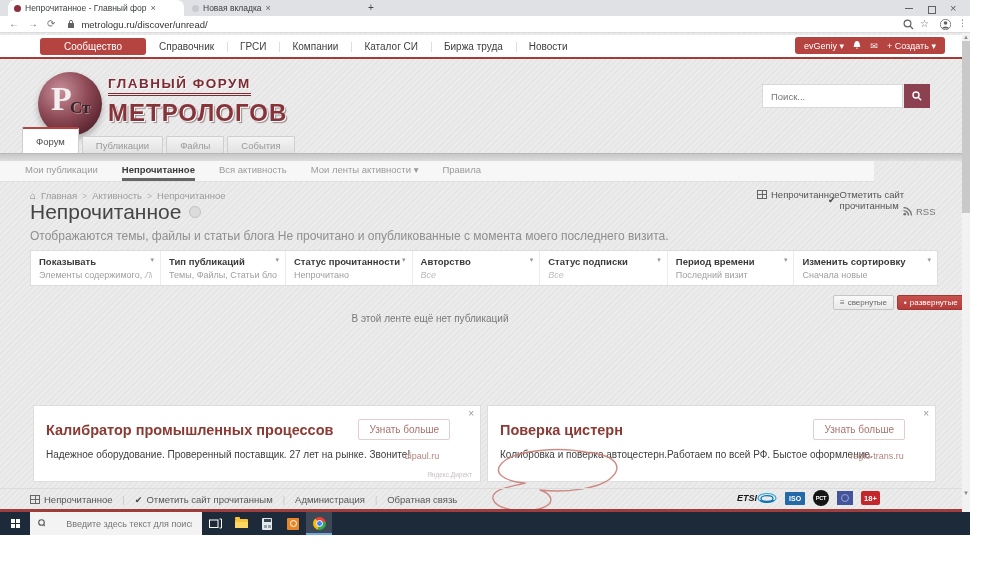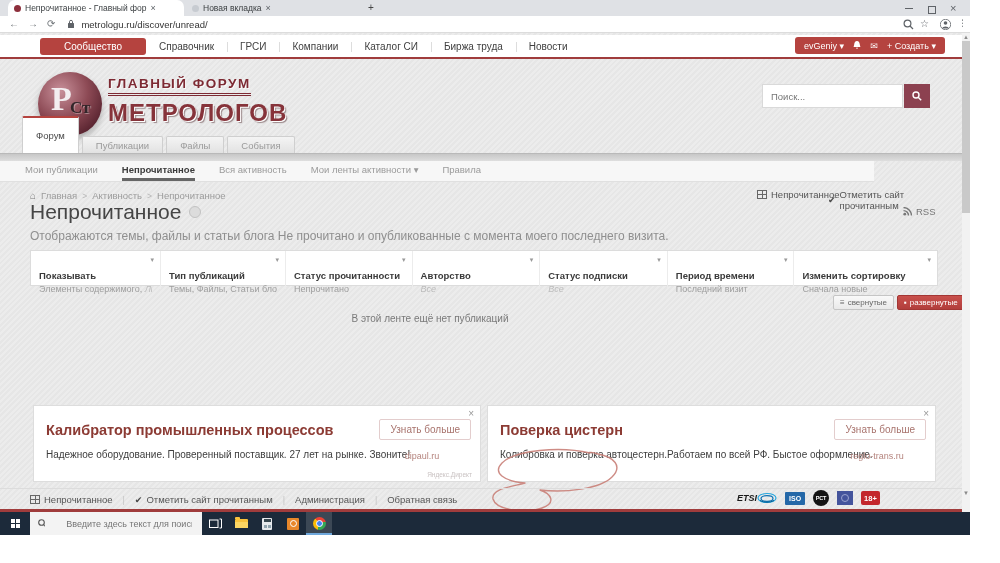--- a/index.html
+++ b/index.html
@@ -61,21 +61,21 @@
 
   .sbox{left:762px;top:51px;width:141px;height:24px;background:#fff;border:1px solid #d9d9d9;box-sizing:border-box;}
   .sbox input{border:none;outline:none;width:100%;height:100%;font-size:9.5px;color:#555;padding:0 8px;box-sizing:border-box;background:transparent;font-family:inherit;}
   .sbtn{left:904px;top:51px;width:26px;height:24px;background:#8c4150;display:flex;align-items:center;justify-content:center;}
 
   
   #sitetabs{left:22px;top:101px;display:flex;gap:3px;align-items:flex-end;height:19px;}
   .stab{height:17px;padding:0 13px;font-size:9.5px;color:#9a9a9a;display:flex;align-items:center;
         background:linear-gradient(#f4f4f4,#e2e2e2);border:1px solid #cfcfcf;border-bottom:none;
         border-radius:2px 2px 0 0;box-sizing:border-box;}
-  .stab.active{background:#fff;color:#4a4a4a;border-top:2px solid #b5433f;height:37px;}
+  .stab.active{background:#fff;color:#4a4a4a;border-top:2px solid #b5433f;height:26px;}
   #grayband{left:0;top:120px;width:962px;height:8px;background:linear-gradient(#c7c7c7,#dedede);border-top:1px solid #b9b9b9;box-sizing:border-box;}
 
   
   #subnav{left:0;top:128px;width:874px;height:21px;background:#f7f7f7;border-bottom:1px solid #e0e0e0;
           display:flex;align-items:stretch;padding-left:25px;box-sizing:border-box;}
   .subitem{font-size:9.5px;color:#9a9a9a;display:flex;align-items:center;margin-right:24px;border-bottom:3px solid transparent;box-sizing:border-box;}
   .subitem.active{color:#3c3c3c;font-weight:bold;border-bottom:3px solid #666;}
 
   
   #crumbs{left:30px;top:157px;font-size:9.5px;color:#9b9b9b;display:flex;align-items:center;gap:5px;}
@@ -88,21 +88,21 @@
   #rss{top:173px;left:903px;font-size:9.5px;color:#777;display:flex;align-items:center;gap:4px;}
 
   
   #ptitle{left:30px;top:167px;font-size:21px;color:#454545;display:flex;align-items:center;gap:8px;}
   .badge{width:12px;height:12px;border-radius:50%;background:#dcdcdc;border:1px solid #c2c2c2;box-sizing:border-box;}
   #psub{left:30px;top:196px;font-size:12px;color:#8f8f8f;}
 
   
   #filterbar{left:30px;top:217px;width:908px;height:36px;background:#fff;border:1px solid #dcdcdc;
              display:flex;box-sizing:border-box;}
-  .fcol{border-right:1px solid #ececec;padding:19px 8px;box-sizing:border-box;position:relative;}
+  .fcol{border-right:1px solid #ececec;padding:5px 8px;box-sizing:border-box;position:relative;}
   .fcol:last-child{border-right:none;}
   .flab{font-size:9.5px;font-weight:bold;color:#3a3a3a;white-space:nowrap;}
   .fchev{position:absolute;right:6px;top:5px;font-size:7px;color:#999;}
   .fval{font-size:9px;color:#9e9e9e;margin-top:3px;white-space:nowrap;overflow:hidden;}
   .fmut{font-style:italic;color:#bcbcbc;}
   .c1{width:130px}.c2{width:125px}.c3{width:127px}.c4{width:128px}.c5{width:128px}.c6{width:127px}.c7{width:143px}
 
   
   #emptymsg{left:0;top:280px;width:860px;text-align:center;font-size:10px;color:#7a7a7a;}
   #viewbtns{left:833px;top:262px;display:flex;gap:3px;}
@@ -110,21 +110,21 @@
   .vbtn.light{background:linear-gradient(#f9f9f9,#e9e9e9);border:1px solid #c5c5c5;color:#666;}
   .vbtn.red{background:linear-gradient(#c8504c,#b23e3c);border:1px solid #a33634;color:#fff;}
 
   
   .ad{top:372px;height:77px;background:#fff;border:1px solid #ddd;box-sizing:border-box;}
   #ad1{left:33px;width:448px;}
   #ad2{left:487px;width:449px;}
   .adclose{position:absolute;top:2px;right:6px;font-size:10px;color:#999;}
   .adtitle{position:absolute;left:12px;top:16px;font-size:14.5px;font-weight:bold;color:#8c3b34;white-space:nowrap;}
   .adbody{position:absolute;left:12px;top:43px;font-size:10px;color:#3d3d3d;white-space:nowrap;}
-  .adcta{position:absolute;right:9px;top:13px;border:1px solid #e3cdcd;background:#fff;color:#a8736d;
+  .adcta{position:absolute;right:30px;top:13px;border:1px solid #e3cdcd;background:#fff;color:#a8736d;
          font-size:10px;padding:4px 10px;border-radius:2px;white-space:nowrap;}
   .addomain{position:absolute;right:14px;top:45px;width:88px;text-align:center;font-size:9px;color:#b5847e;}
   .adprov{position:absolute;right:8px;bottom:3px;font-size:6.5px;color:#c9c2c2;}
   #scribble{left:480px;top:368px;pointer-events:none;}
 
   
   #footline{left:0;top:455px;width:962px;border-top:1px solid #dcdcdc;}
   #footlinks{left:30px;top:461px;display:flex;align-items:center;font-size:9.5px;color:#555;}
   .fl{display:flex;align-items:center;gap:4px;}
   .fdiv{color:#c5c5c5;margin:0 10px;font-size:9px;}

